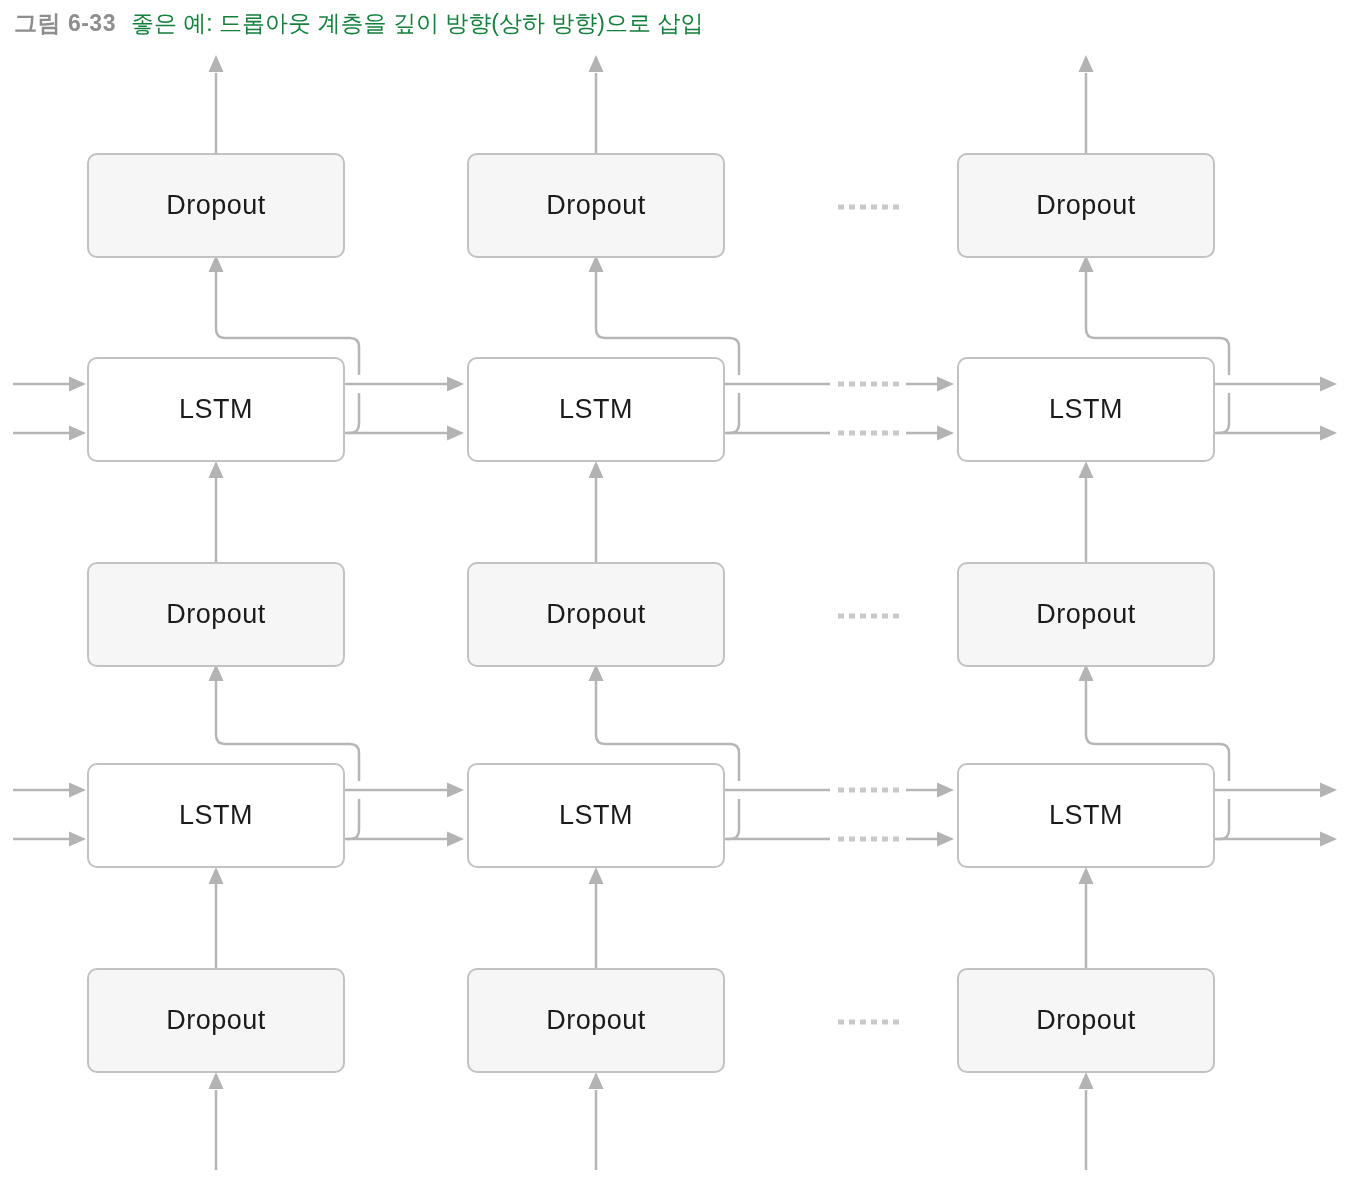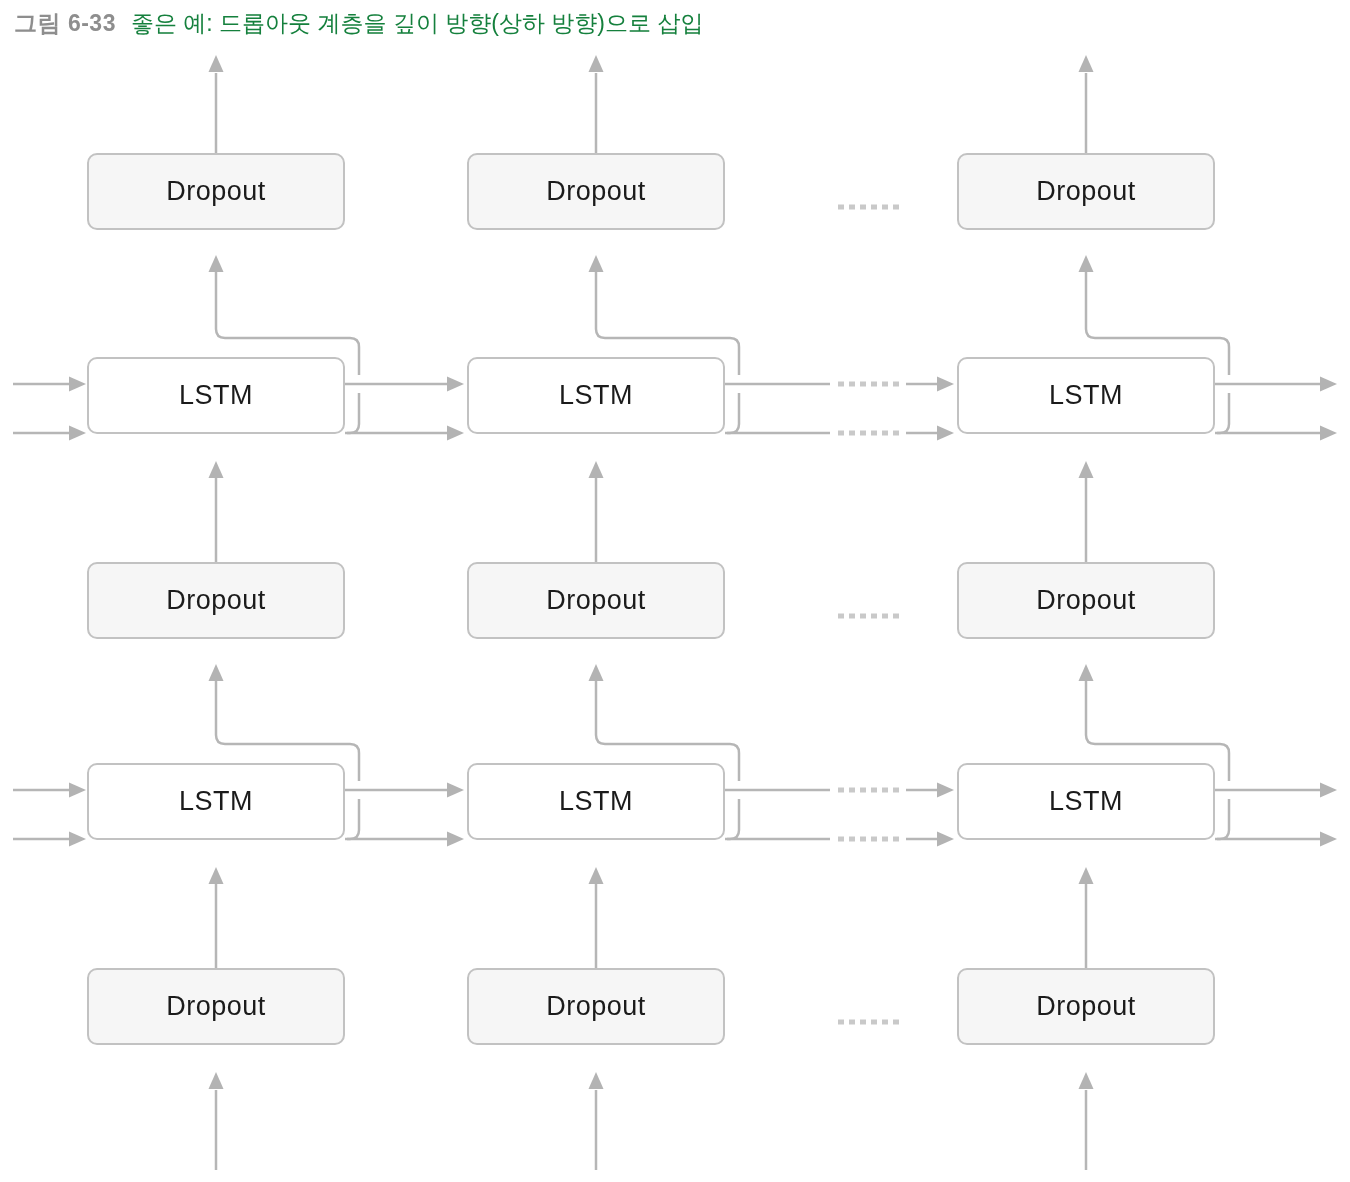--- a/index.html
+++ b/index.html
@@ -29,21 +29,21 @@
     font-size: 23px;
   }
   #wires {
     position: absolute;
     left: 0;
     top: 0;
   }
   .node {
     position: absolute;
     width: 258px;
-    height: 77px;
+    height: 105px;
     box-sizing: border-box;
     border: 2px solid #d946ef;
     border-radius: 10px;
     display: flex;
     align-items: center;
     justify-content: center;
   }
   .node span {
     font-size: 27px;
     letter-spacing: 0.5px;

